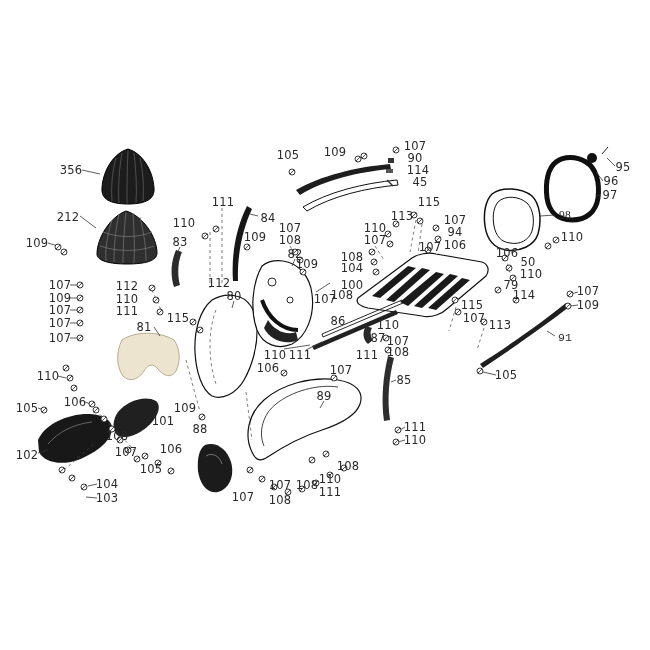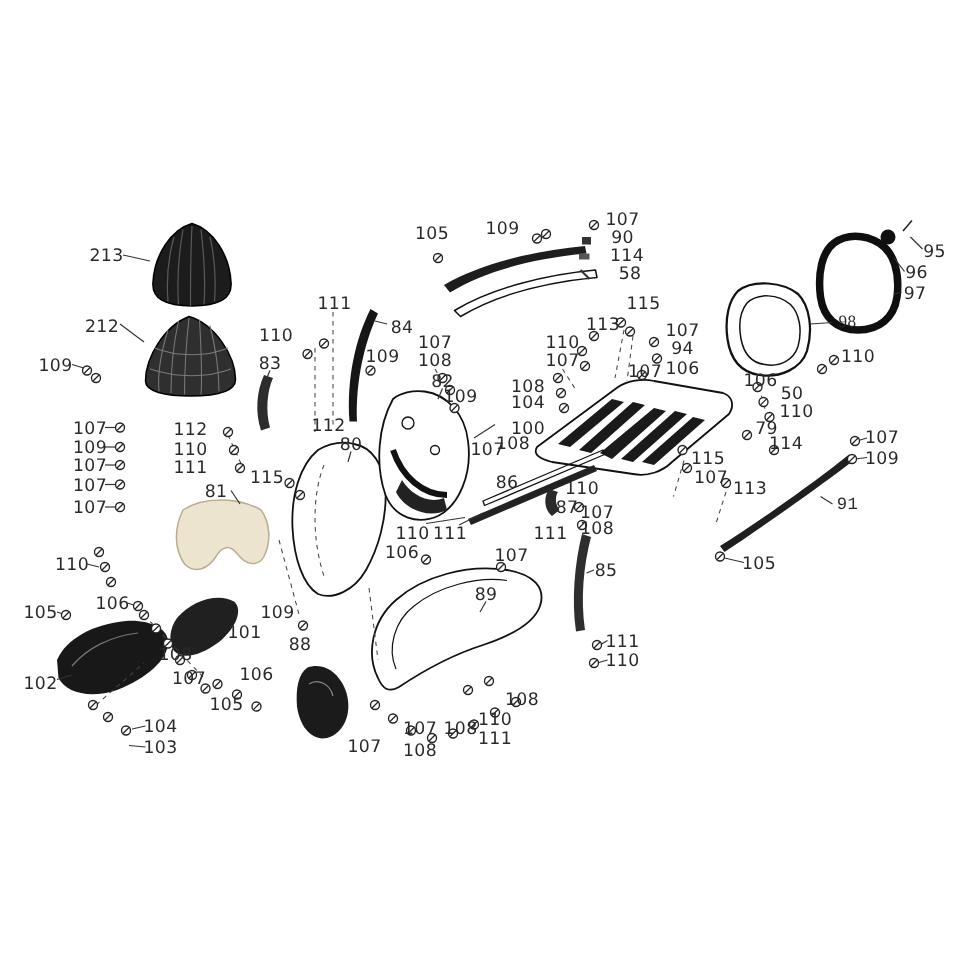--- a/index.html
+++ b/index.html
@@ -259,21 +259,21 @@
       <use href="#scr" x="302" y="489"></use>
         <use href="#scr" x="316" y="483"></use>
       <use href="#scr" x="330" y="475"></use>
         <use href="#scr" x="344" y="468"></use>
       <use href="#scr" x="312" y="460"></use>
         <use href="#scr" x="326" y="454"></use>
     </g>
   </svg>
 
   <div id="labels">
-      <div class="part-label" style="left: 71px; top: 170px;">213</div>
+      <div class="part-label" style="left: 71px; top: 170px;">356</div>
       <div class="part-label" style="left: 68px; top: 217px;">212</div>
       <div class="part-label" style="left: 37px; top: 243px;">109</div>
       <div class="part-label" style="left: 60px; top: 285px;">107</div>
       <div class="part-label" style="left: 60px; top: 298px;">109</div>
       <div class="part-label" style="left: 60px; top: 310px;">107</div>
       <div class="part-label" style="left: 60px; top: 323px;">107</div>
       <div class="part-label" style="left: 60px; top: 338px;">107</div>
       <div class="part-label" style="left: 48px; top: 376px;">110</div>
       <div class="part-label" style="left: 27px; top: 408px;">105</div>
       <div class="part-label" style="left: 75px; top: 402px;">106</div>
@@ -311,21 +311,21 @@
       <div class="part-label" style="left: 185px; top: 408px;">109</div>
       <div class="part-label" style="left: 324px; top: 396px;">89</div>
       <div class="part-label" style="left: 341px; top: 370px;">107</div>
       <div class="part-label" style="left: 367px; top: 355px;">111</div>
       <div class="part-label" style="left: 404px; top: 380px;">85</div>
       <div class="part-label" style="left: 288px; top: 155px;">105</div>
       <div class="part-label" style="left: 335px; top: 152px;">109</div>
       <div class="part-label" style="left: 415px; top: 146px;">107</div>
       <div class="part-label" style="left: 415px; top: 158px;">90</div>
       <div class="part-label" style="left: 418px; top: 170px;">114</div>
-      <div class="part-label" style="left: 420px; top: 182px;">58</div>
+      <div class="part-label" style="left: 420px; top: 182px;">45</div>
       <div class="part-label" style="left: 429px; top: 202px;">115</div>
       <div class="part-label" style="left: 402px; top: 216px;">113</div>
       <div class="part-label" style="left: 375px; top: 228px;">110</div>
       <div class="part-label" style="left: 375px; top: 240px;">107</div>
       <div class="part-label" style="left: 352px; top: 245px; margin-top: 40px;">100</div>
       <div class="part-label" style="left: 352px; top: 257px;">108</div>
       <div class="part-label" style="left: 352px; top: 268px;">104</div>
       <div class="part-label" style="left: 455px; top: 220px;">107</div>
       <div class="part-label" style="left: 455px; top: 232px;">94</div>
       <div class="part-label" style="left: 455px; top: 245px;">106</div>

